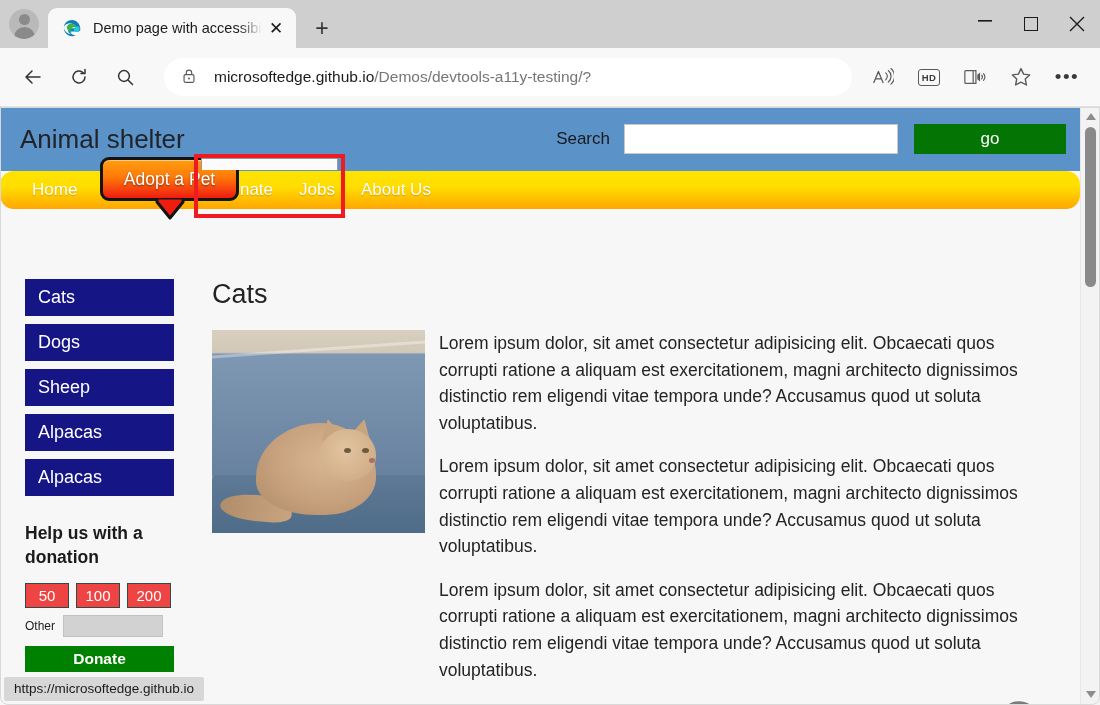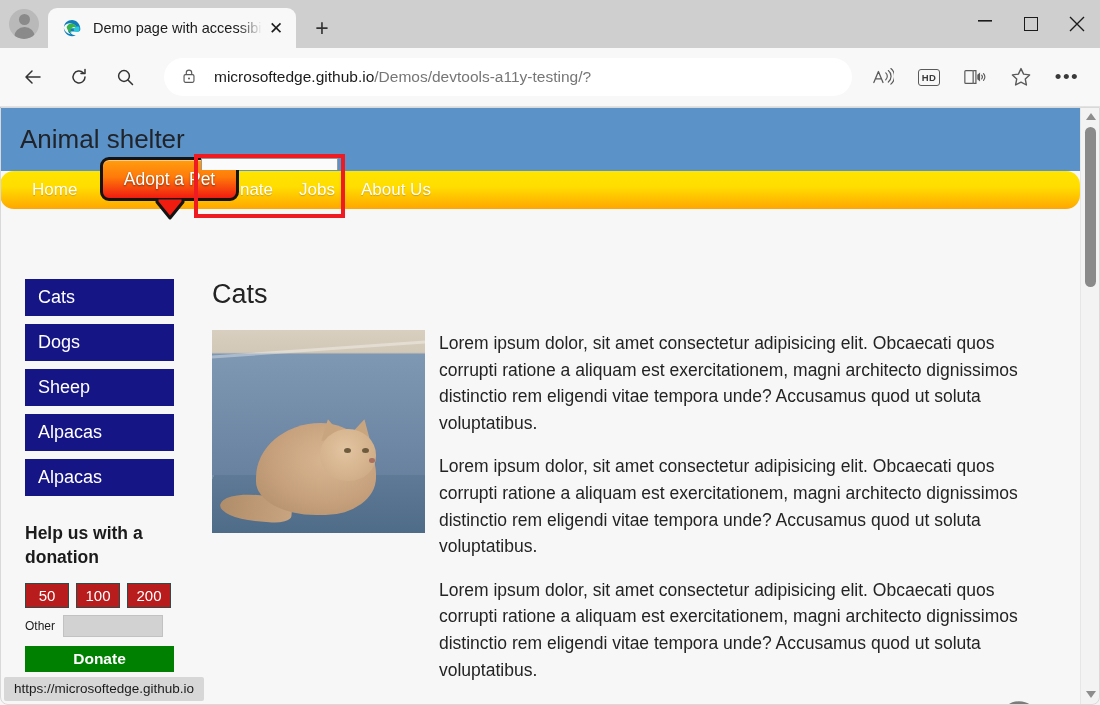--- a/index.html
+++ b/index.html
@@ -242,21 +242,21 @@
     width: 149px;
     border: 1px solid #151585;
   }
   .donate-head {
     font-size: 17.5px; font-weight: bold; color: #1b1b1b;
     width: 140px; line-height: 1.35;
     margin: 26px 0 14px 0;
   }
   .amount-row { display: flex; gap: 7px; margin-bottom: 7px; }
   .amount-btn {
-    background: #b91c1c;
+    background: #ef4444;
     color: #fff; font-size: 15px;
     width: 44px; height: 25px;
     display: flex; align-items: center; justify-content: center;
     border: 1px solid #2d4b47;
   }
   .other-row { display: flex; align-items: center; margin-bottom: 9px; }
   .other-label { font-size: 12px; color: #1b1b1b; margin-right: 8px; }
   .other-input {
     width: 100px; height: 22px;
     background: #d2d2d2; border: 1px solid #c2c2c2;
@@ -491,20 +491,25 @@
         <span class="ellipsis">•••</span>
       </div>
     </div>
   </div>
 
   <div class="viewport">
     <div class="page">
 
       <div class="site-header">
         <div class="site-title">Animal shelter</div>
+        <div class="search-wrap">
+          <span class="search-label">Search</span>
+          <input class="search-input" type="text" placeholder="" style="">
+          <button class="go-btn">go</button>
+        </div>
       </div>
 
       <div class="navbar">
         <span class="nav-link">Home</span>
         <span class="nav-link" style="visibility:hidden">Adopt a Pet</span>
         <span class="nav-link">Donate</span>
         <span class="nav-link">Jobs</span>
         <span class="nav-link">About Us</span>
 
         <div class="nav-active-wrap">

